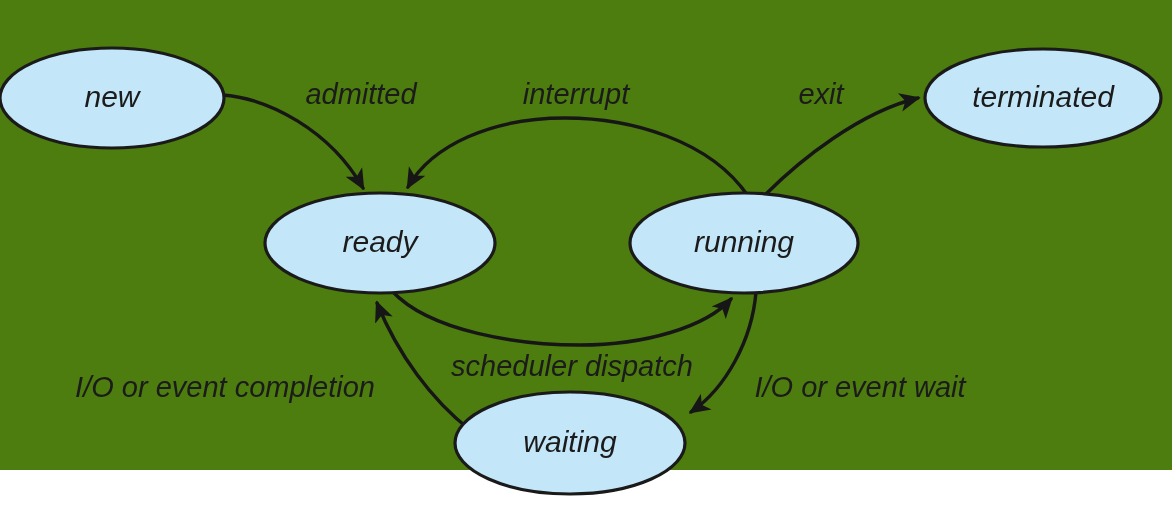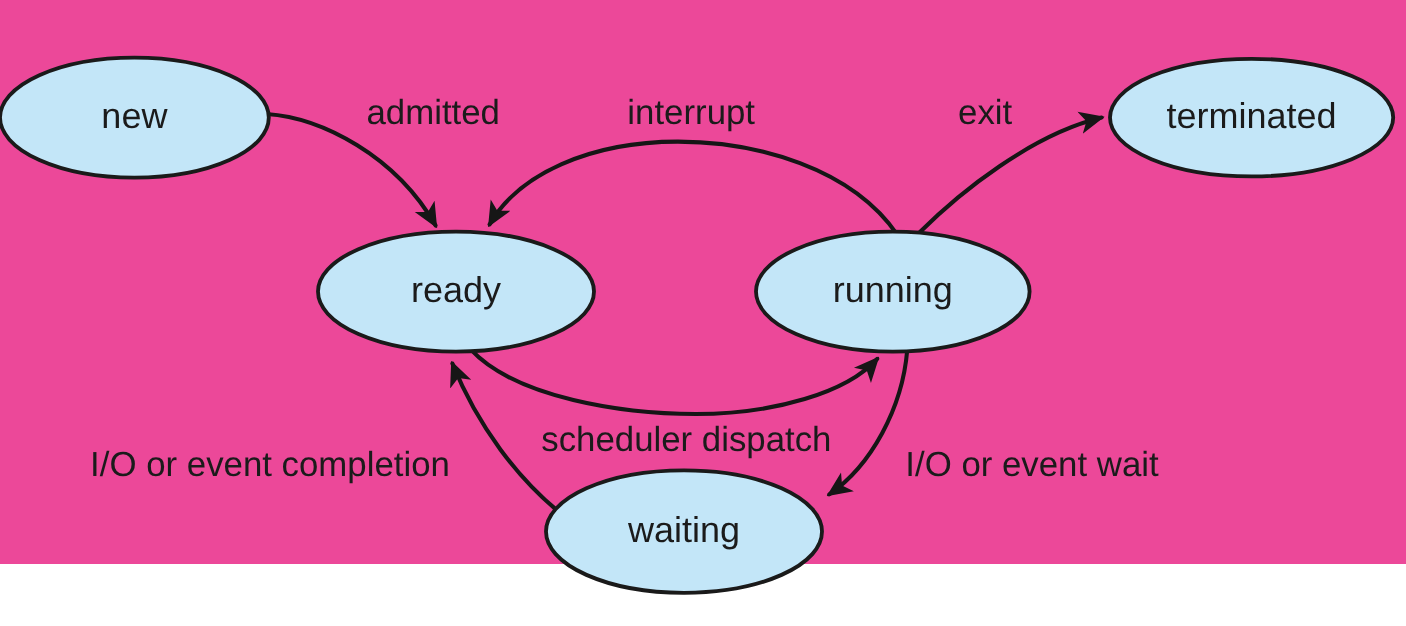--- a/index.html
+++ b/index.html
@@ -10,21 +10,22 @@
   body {
     width: 1172px;
     height: 522px;
     overflow: hidden;
     font-family: "Liberation Sans", sans-serif;
   }
   #diagram-canvas {
     position: relative;
     width: 1172px;
     height: 470px;
-    background: #ec4899;
+    background: #4d7c0f;
+    font-style: italic;
   }
   svg#state-diagram {
     display: block;
     width: 1172px;
     height: 522px;
   }
   .state-ellipse {
     fill: #c3e6f8;
     stroke: #1a1a1a;
     stroke-width: 3.2;

